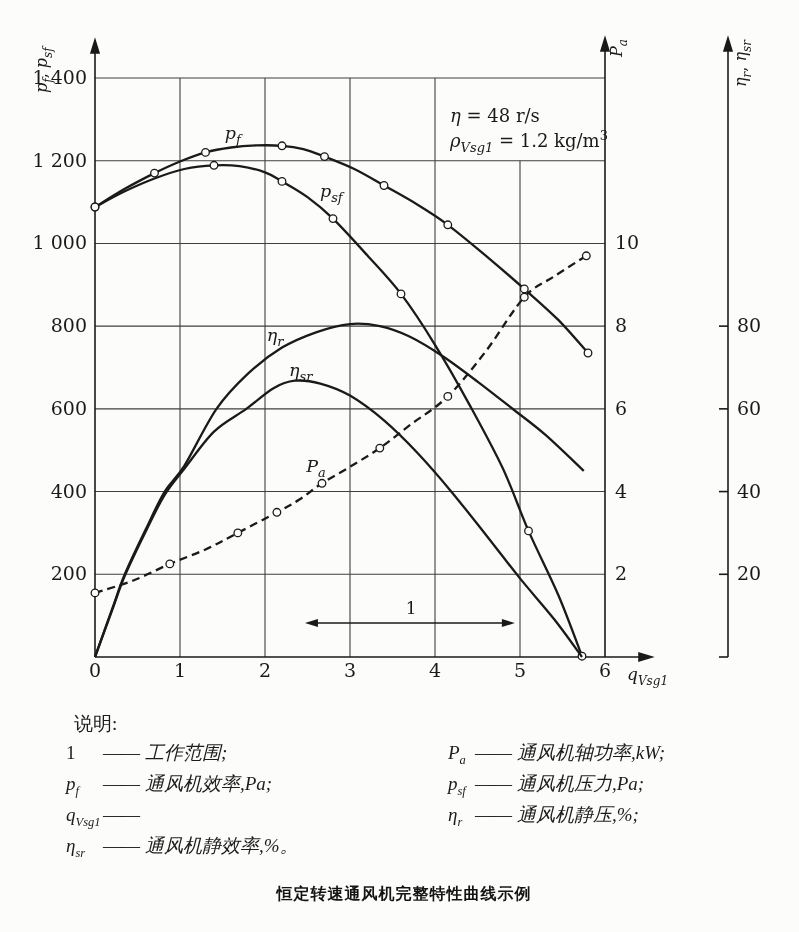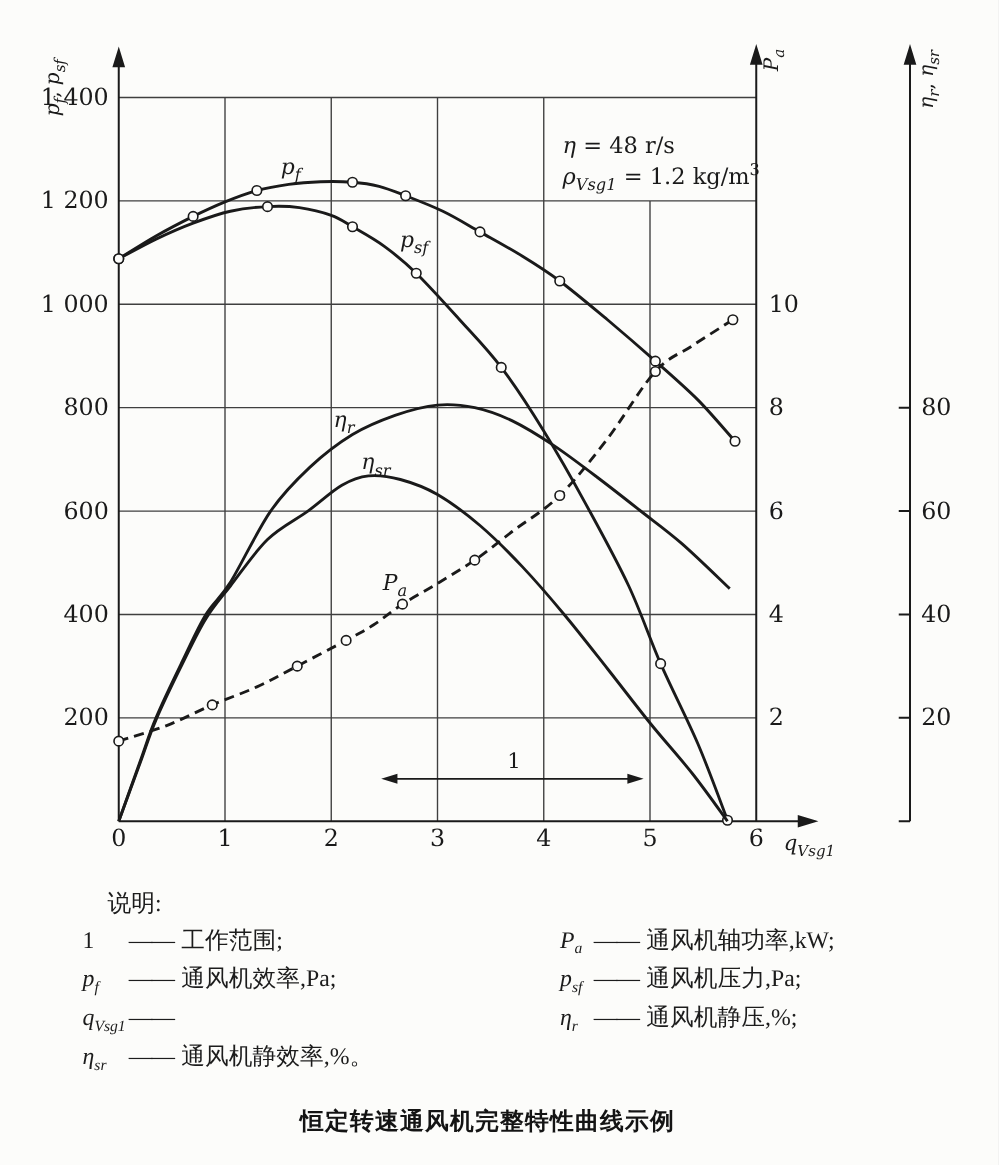--- a/index.html
+++ b/index.html
@@ -1,33 +1,33 @@
 <!DOCTYPE html>
 <html><head>
 <meta charset="utf-8">
 <style>
   html,body{margin:0;padding:0;background:#e8e8e8;}
   .page{position:relative;width:799px;height:932px;background:#fcfcfa;overflow:hidden;
         font-family:"Liberation Serif","DejaVu Serif",serif;color:#1c1c1c;}
   .chart-wrap{position:absolute;left:0;top:0;width:799px;height:706px;}
   .notes{position:absolute;left:66px;top:714px;width:710px;font-size:19px;line-height:1;}
-  .notes-title{margin:0 0 10px 20px;}
+  .notes-title{margin:0 0 10px 8px;}
   .cols{display:flex;align-items:flex-start;}
   .col-left{width:382px;flex:none;}
   .col-right{flex:1;}
   .nrow{display:flex;align-items:baseline;height:19px;margin-bottom:12px;}
   .sym{flex:none;width:37px;font-style:italic;}
   .sym.plain{font-style:normal;}
   .col-right .sym{width:27px;}
   .sym sub{font-size:12.5px;font-style:italic;}
   .dash{flex:none;letter-spacing:-1px;margin-right:6px;font-style:normal;}
-  .txt{flex:none;}
-  .caption{position:absolute;top:884px;left:0;width:780px;text-align:center;
+  .txt{flex:none;font-style:italic;}
+  .caption{position:absolute;top:884px;left:14px;width:780px;text-align:center;
            font-family:Liberation Serif, serif;font-weight:bold;
-           font-size:19px;letter-spacing:1px;color:#141414;}
+           font-size:16px;letter-spacing:1px;color:#141414;}
 </style>
 </head>
 <body>
 
 <div class="page">
 
   <div class="chart-wrap">
     <svg id="chartsvg" width="799" height="706">
         <g>
           <line x1="95" y1="78" x2="605" y2="78" stroke="#3f3f3f" stroke-width="1.1"></line>

